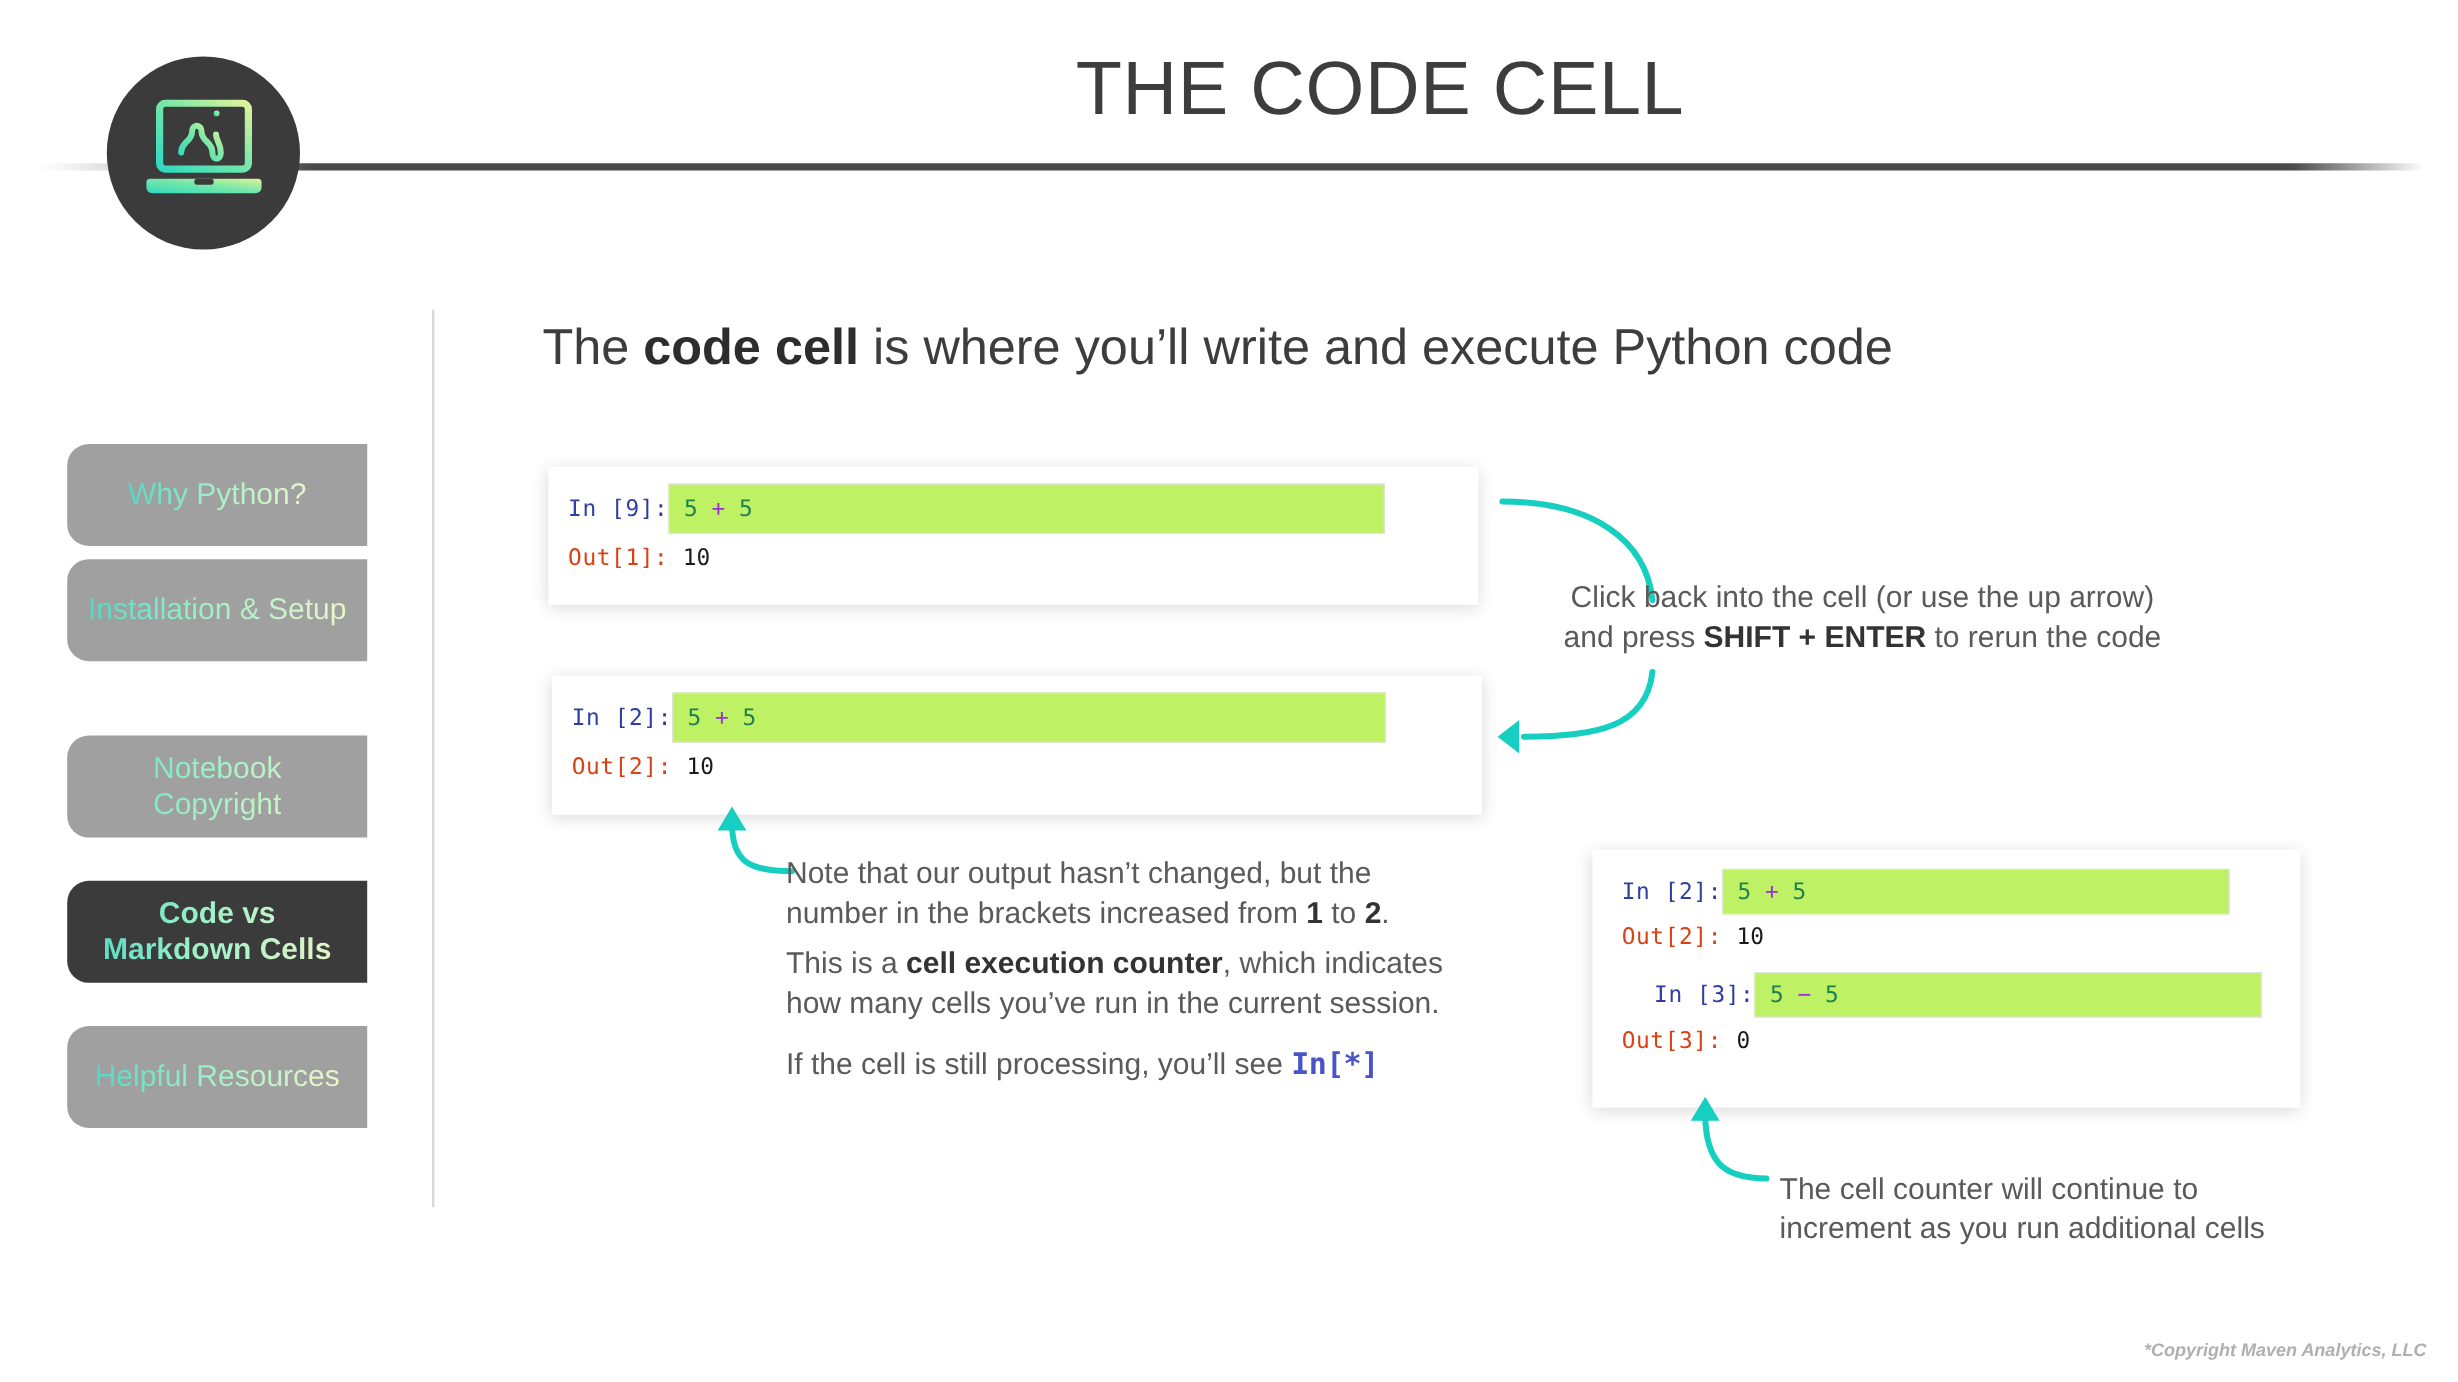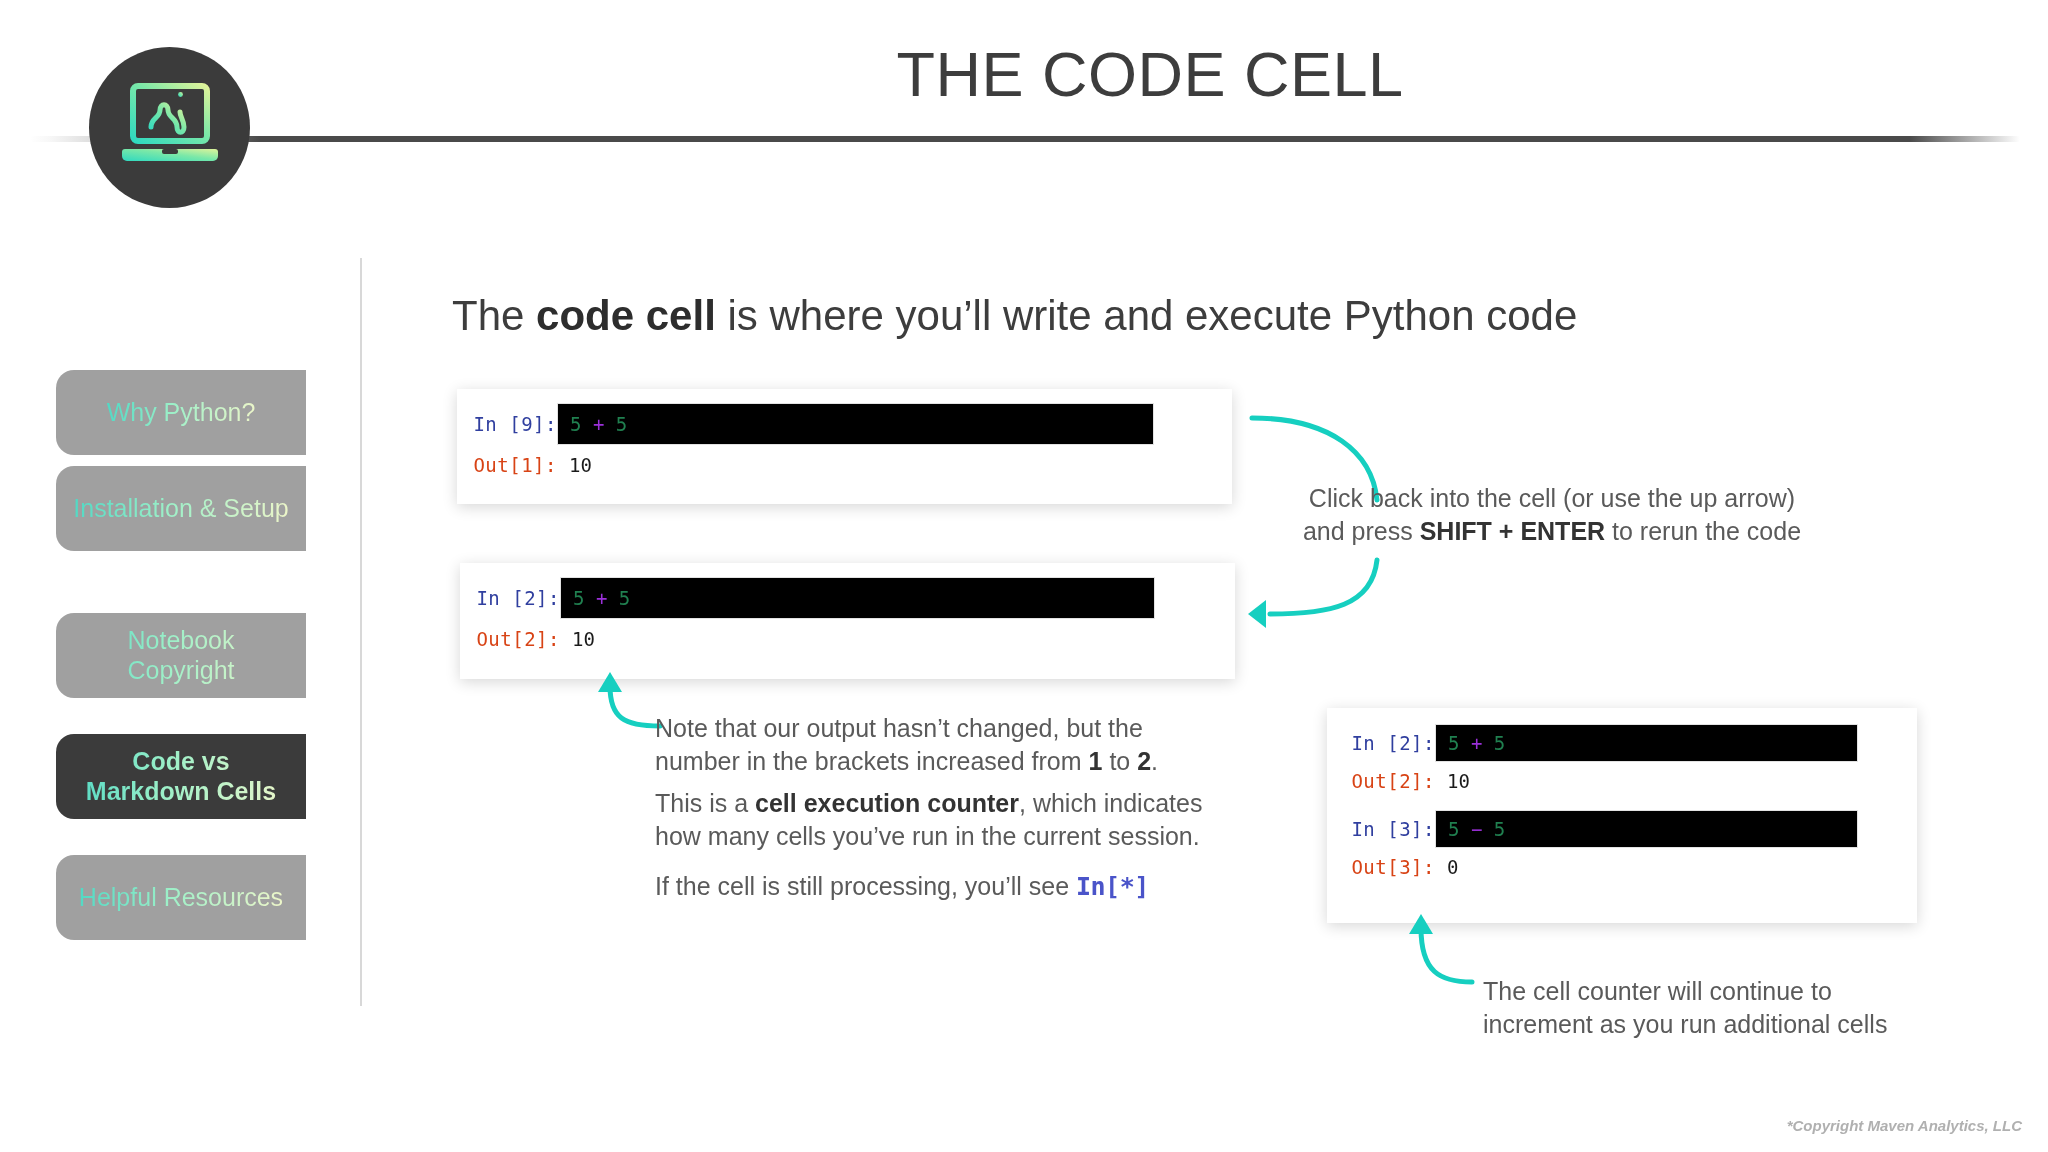--- a/index.html
+++ b/index.html
@@ -108,21 +108,20 @@
 
   
   .main-heading {
     position: absolute;
     left: 452px;
     top: 265px;
     font-size: 42px;
     font-weight: 300;
     color: #3d3d3d;
     white-space: nowrap;
-    margin-top: 27px;
   }
   .main-heading b { font-weight: 700; color: #2d2d2d; }
 
   
   .nb-block {
     position: absolute;
     background: #ffffff;
     box-shadow: 0 3px 14px rgba(0,0,0,0.16);
   }
   .nb-row { display: flex; align-items: center; }
@@ -130,21 +129,21 @@
     font-family: "DejaVu Sans Mono", "Liberation Mono", monospace;
     font-size: 19px;
     letter-spacing: 0.5px;
     text-align: right;
     white-space: pre;
   }
   .nb-prompt.in  { color: #303f9f; }
   .nb-prompt.out { color: #d84315; }
 
   .nb-input {
-    background: #000000;
+    background: #bef264;
     border: 1px solid #e2e2e2;
     font-family: "DejaVu Sans Mono", "Liberation Mono", monospace;
     font-size: 19px;
     padding: 9px 12px;
     white-space: pre;
   }
   .tok-num { color: #208050; }
   .tok-op  { color: #9b30d9; }
 
   .nb-output {
@@ -168,21 +167,21 @@
   #block2 .nb-row.r1 { padding: 14px 0 0 0; }
   #block2 .nb-prompt.in { width: 100px; }
   #block2 .nb-input { width: 595px; }
   #block2 .nb-row.r2 { padding: 9px 0 0 0; }
   #block2 .nb-prompt.out { width: 100px; }
 
   
   #block3 { left: 1327px; top: 708px; width: 590px; height: 215px; }
   #block3 .nb-row.r1 { padding: 16px 0 0 0; }
   #block3 .nb-row.r2 { padding: 8px 0 0 0; }
-  #block3 .nb-row.r3 { padding: 18px 0 0 0; }
+  #block3 .nb-row.r3 { padding: 18px 0 0 0; margin-left: 27px; }
   #block3 .nb-row.r4 { padding: 8px 0 0 0; }
   #block3 .nb-prompt { width: 108px; }
   #block3 .nb-input { width: 423px; padding: 7px 12px; }
 
   
   .annot {
     position: absolute;
     color: #5a5a5a;
     font-weight: 300;
     line-height: 1.32;

